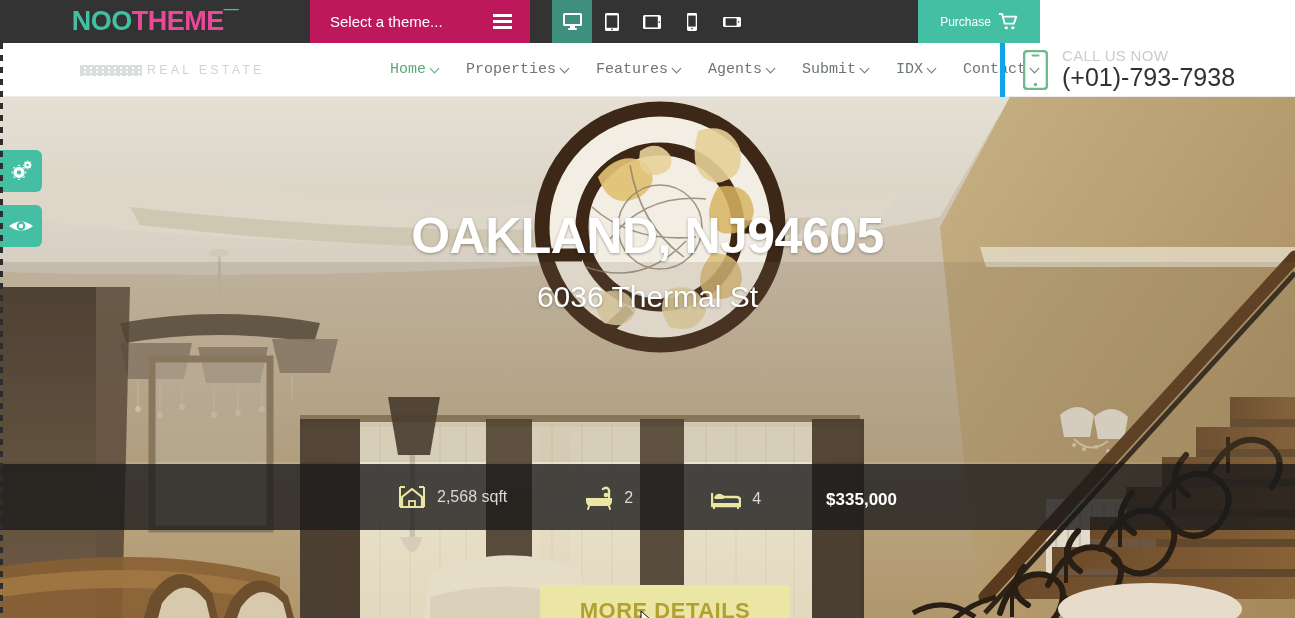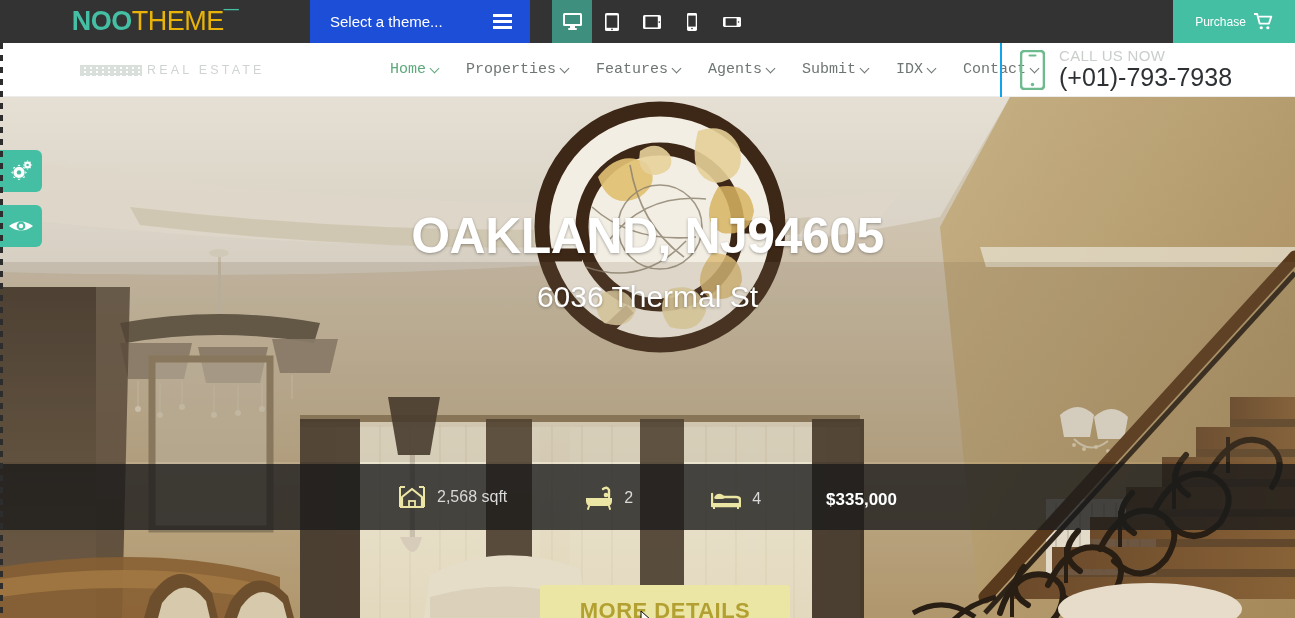--- a/index.html
+++ b/index.html
@@ -5,33 +5,33 @@
   * { margin:0; padding:0; box-sizing:border-box; }
   html, body { width:1295px; height:618px; overflow:hidden; }
   body {
     font-family:"Liberation Sans", sans-serif;
     background:#ffffff;
     -webkit-font-smoothing:antialiased;
   }
 
   
   .topbar {
-    position:absolute; top:0; left:0; width:1295px; height:43px;
+    position:absolute; top:0; left:0; width:1040px; height:43px;
     background:#333333; display:flex; align-items:stretch; z-index:60;
   }
   .logo-noo {
     width:310px; display:flex; align-items:center; justify-content:center;
     font-size:27px; font-weight:bold; letter-spacing:-0.5px; user-select:none;
   }
   .logo-noo .noo { color:#45bfa4; font-weight:bold; }
-  .logo-noo .theme { color:#eab308; font-weight:normal; }
+  .logo-noo .theme { color:#ec4899; font-weight:bold; }
   .logo-noo .bar { color:#45bfa4; font-weight:normal; }
 
   .theme-select {
-    width:220px; background:#1d4ed8; display:flex; align-items:center;
+    width:220px; background:#be185d; display:flex; align-items:center;
     justify-content:space-between; padding:0 18px 0 20px; cursor:pointer;
   }
   .theme-select .label { color:#ffffff; font-size:15px; }
   .hamburger { display:flex; flex-direction:column; gap:3px; cursor:pointer; }
   .hamburger span { display:block; width:19px; height:3px; background:#ffffff; }
 
   .devices { display:flex; align-items:stretch; margin-left:22px; }
   .dev {
     width:40px; display:flex; align-items:center; justify-content:center;
     cursor:pointer;
@@ -78,21 +78,21 @@
   .navitem.active { color:#5ea97c; }
   .chev { width:9px; height:9px; position:relative; display:inline-block; }
   .chev::after {
     content:""; position:absolute; left:0; top:0;
     width:6px; height:6px; border-right:1.6px solid currentColor;
     border-bottom:1.6px solid currentColor; transform:rotate(45deg);
   }
 
   .callbox {
     position:absolute; right:0; top:0; height:54px; width:295px;
-    border-left:2px solid #0ea5e9; display:flex; align-items:center; gap:14px;
+    border-left:5px solid #0ea5e9; display:flex; align-items:center; gap:14px;
     padding-left:18px;
   }
   .calltext .cun {
     font-size:15px; color:#c9cecb; letter-spacing:.3px; line-height:14px;
     margin-bottom:1px;
   }
   .calltext .num { font-size:25px; color:#2d3134; line-height:27px; }
 
   
   .hero {

